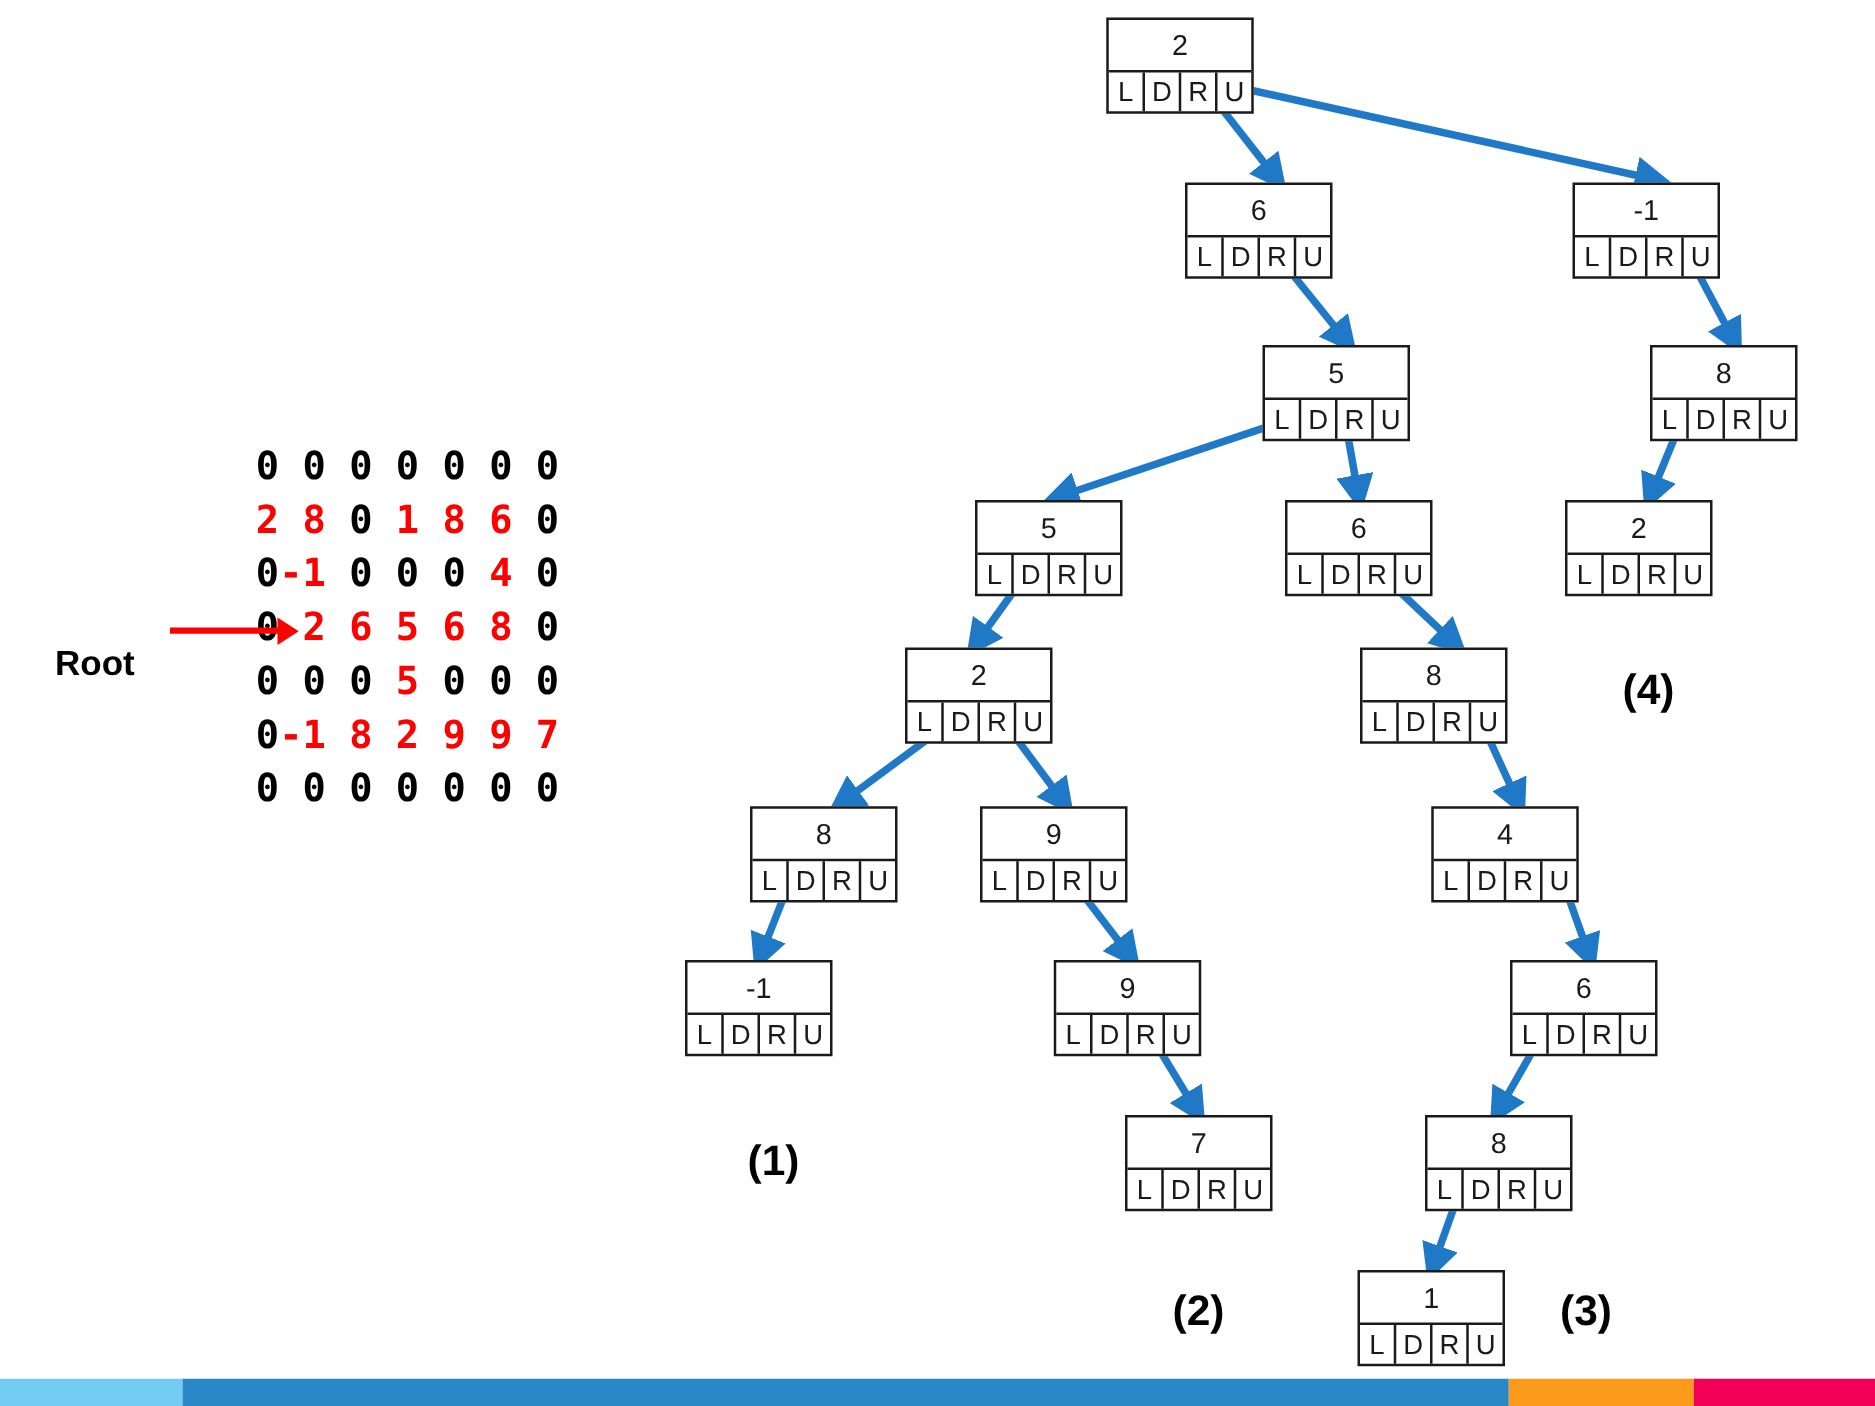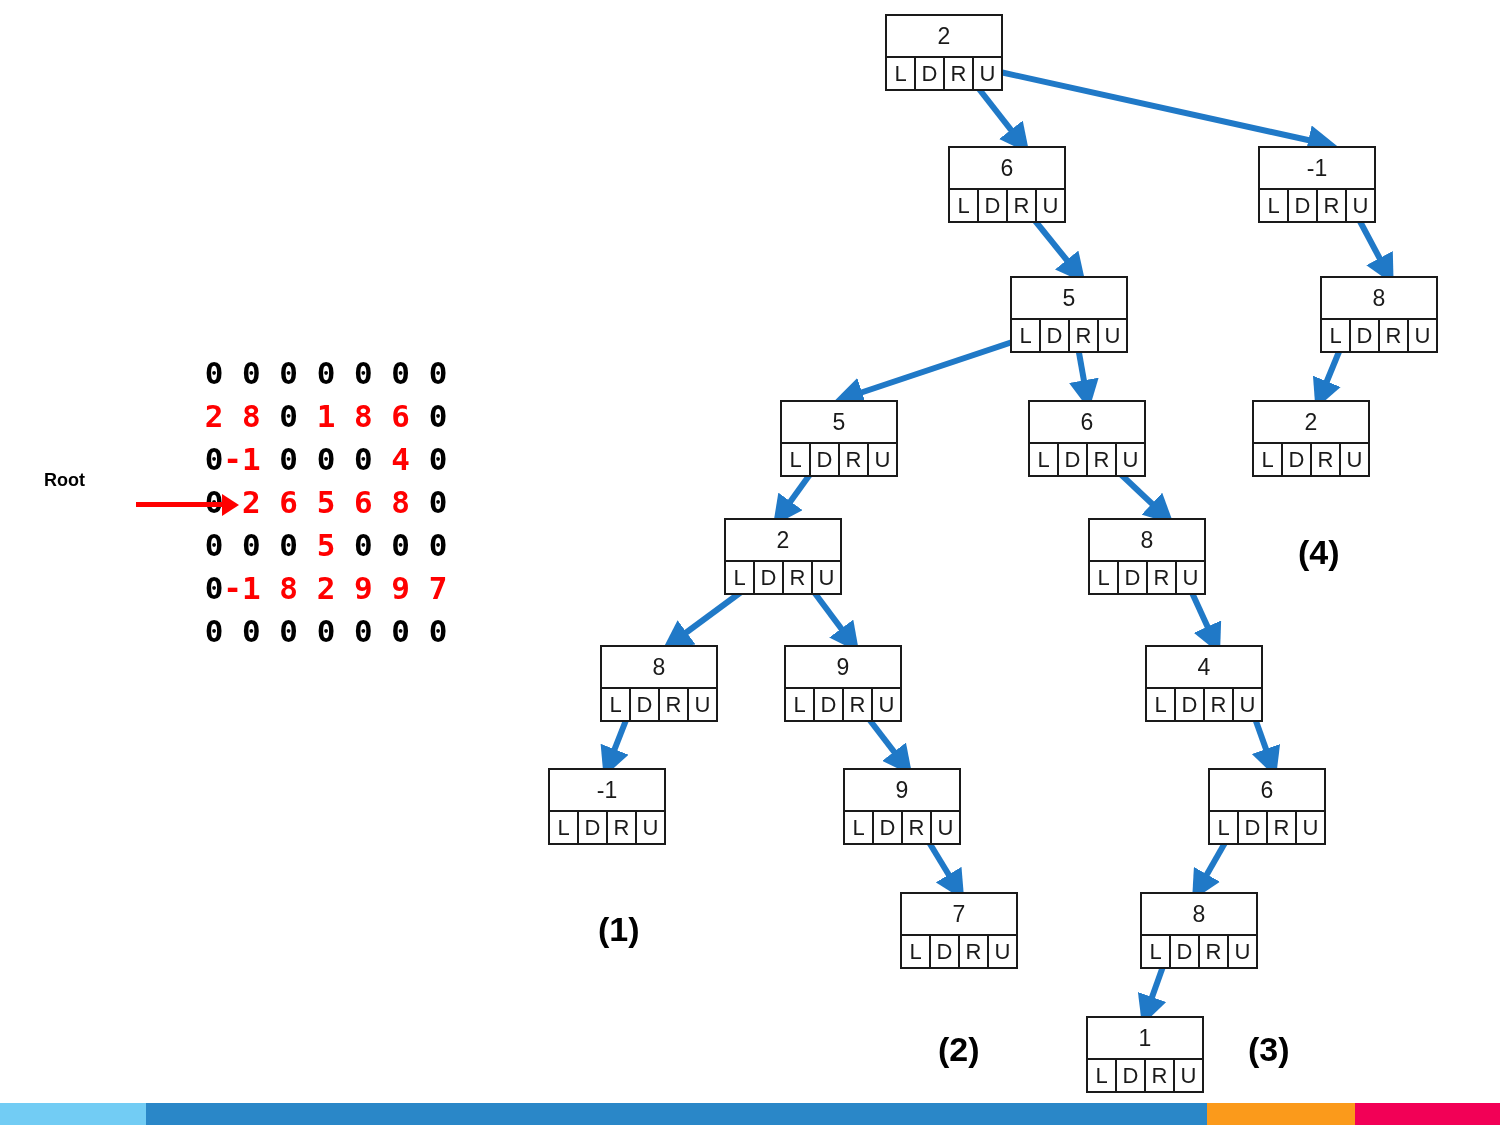--- a/index.html
+++ b/index.html
@@ -22,22 +22,22 @@
     position:absolute;left:186px;top:352px;
     font-family:"DejaVu Sans Mono", monospace;
     font-size:31px;font-weight:700;line-height:43px;
     color:#000000;white-space:pre;
   }
   #matrix .row{height:43px;white-space:pre;}
   #matrix .r{color:#FF0000;}
   #matrix .k{color:#000000;}
 
   #root-label{
-    position:absolute;left:44px;top:470px;
-    font-size:18px;font-weight:700;color:#000000;white-space:nowrap;
+    position:absolute;left:44px;top:515px;
+    font-size:28px;font-weight:700;color:#000000;white-space:nowrap;
   }
   #root-arrow-line{
     position:absolute;left:136px;top:502px;width:92px;height:5px;
     background:#FF0000;
   }
   #root-arrow-head{
     position:absolute;left:222px;top:494px;width:0;height:0;
     border-top:11px solid transparent;border-bottom:11px solid transparent;
     border-left:17px solid #FF0000;
   }

